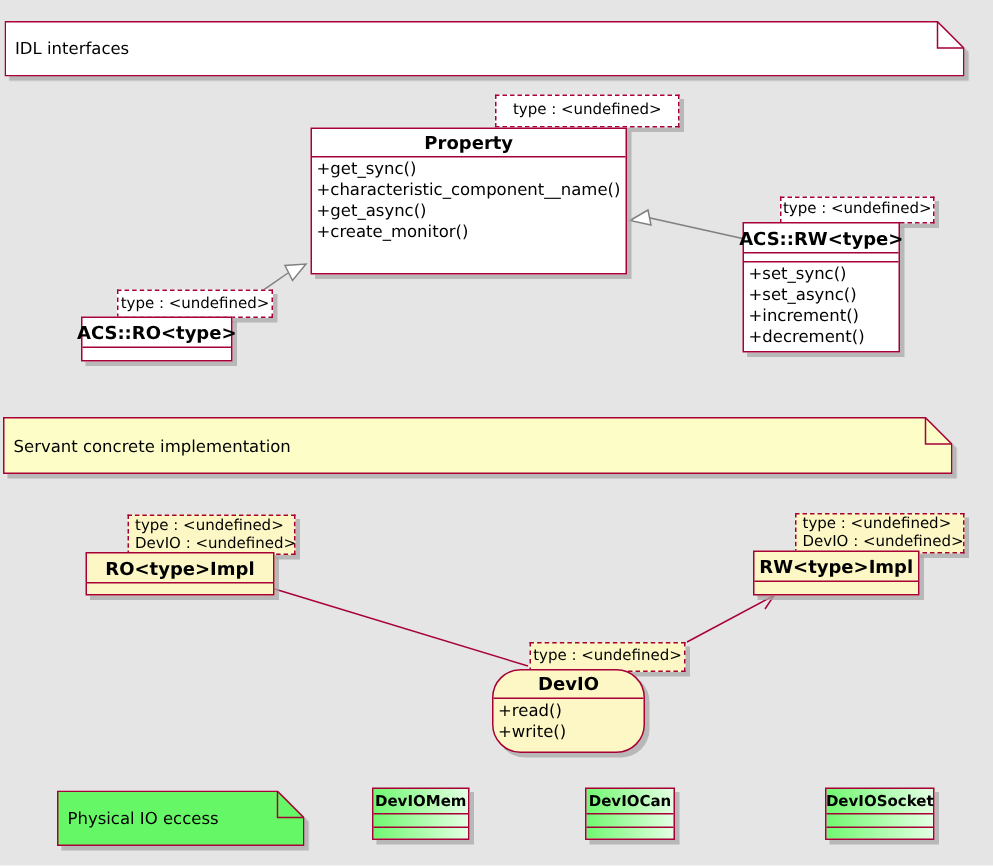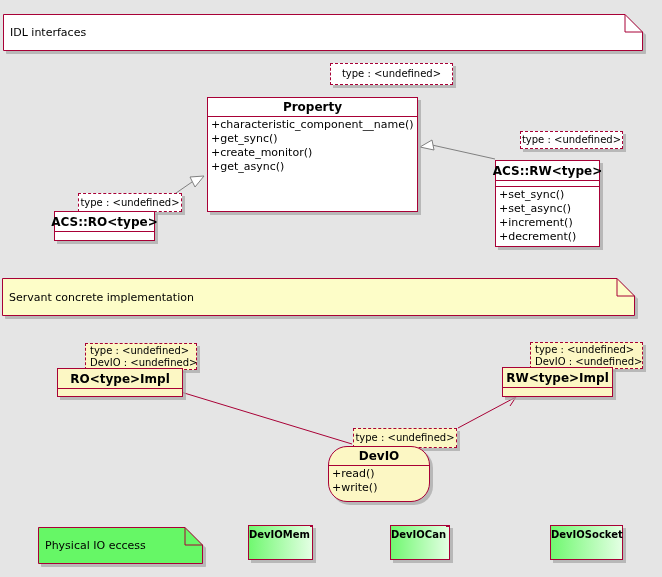--- a/index.html
+++ b/index.html
@@ -44,21 +44,21 @@
   .cls-empty.fixed{flex:0 0 auto;}
   .cls-methods{
     border-top:1px solid #A80036;flex:1 1 auto;
     font-size:11px;line-height:14px;padding:1px 3px;white-space:nowrap;overflow:hidden;
   }
 
   
   .mini{
     position:absolute;z-index:3;border:1px solid #A80036;
     box-shadow:3px 3px 0 rgba(168,168,168,0.75);
-    box-sizing:border-box;display:flex;flex-direction:row;
+    box-sizing:border-box;display:flex;flex-direction:column;
     background:linear-gradient(90deg,#70F870 0%,#E4FFE4 100%);
   }
   .mini .cls-title{font-size:10px;height:16px;flex:0 0 16px;}
   .mini .mini-row{flex:1 1 auto;border-top:1px solid #A80036;}
 </style>
 </head>
 <body>
 
 <div id="canvas">
 
@@ -86,44 +86,44 @@
       <path d="M0.5,0.5 H622 L639.5,18 V36.5 H0.5 Z" fill="#FFFFFF" stroke="#A80036"></path>
       <path d="M622,0.5 V18 H639.5" fill="none" stroke="#A80036"></path>
     </svg>
     <span class="note-text">IDL interfaces</span>
   </div>
 
   <div class="tmpl white center" style="left:330px;top:63px;width:123px;height:22px;">
     <span>type : &lt;undefined&gt;</span>
   </div>
 
-  <div class="cls white" style="left:207px;top:85px;width:211px;height:115px;margin-top:12px;">
+  <div class="cls white" style="left:207px;top:85px;width:211px;height:98px;">
     <div class="cls-title" style="flex:0 0 18px;">Property</div>
     <div class="cls-methods">
+      <div>+get_sync()</div>
       <div>+characteristic_component__name()</div>
-      <div>+get_sync()</div>
+      <div>+get_async()</div>
       <div>+create_monitor()</div>
-      <div>+get_async()</div>
     </div>
   </div>
 
   <div class="tmpl white center" style="left:78px;top:193px;width:104px;height:19px;">
     <span>type : &lt;undefined&gt;</span>
   </div>
 
   <div class="cls white" style="left:54px;top:211px;width:101px;height:30px;">
     <div class="cls-title" style="flex:0 0 19px;">ACS::RO&lt;type&gt;</div>
     <div class="cls-empty"></div>
   </div>
 
   <div class="tmpl white center" style="left:520px;top:131px;width:103px;height:18px;">
     <span>type : &lt;undefined&gt;</span>
   </div>
 
-  <div class="cls white" style="left:495px;top:160px;width:105px;height:87px;">
+  <div class="cls white" style="left:495px;top:148px;width:105px;height:87px;">
     <div class="cls-title" style="flex:0 0 19px;">ACS::RW&lt;type&gt;</div>
     <div class="cls-empty fixed" style="height:5px;"></div>
     <div class="cls-methods">
       <div>+set_sync()</div>
       <div>+set_async()</div>
       <div>+increment()</div>
       <div>+decrement()</div>
     </div>
   </div>
 

